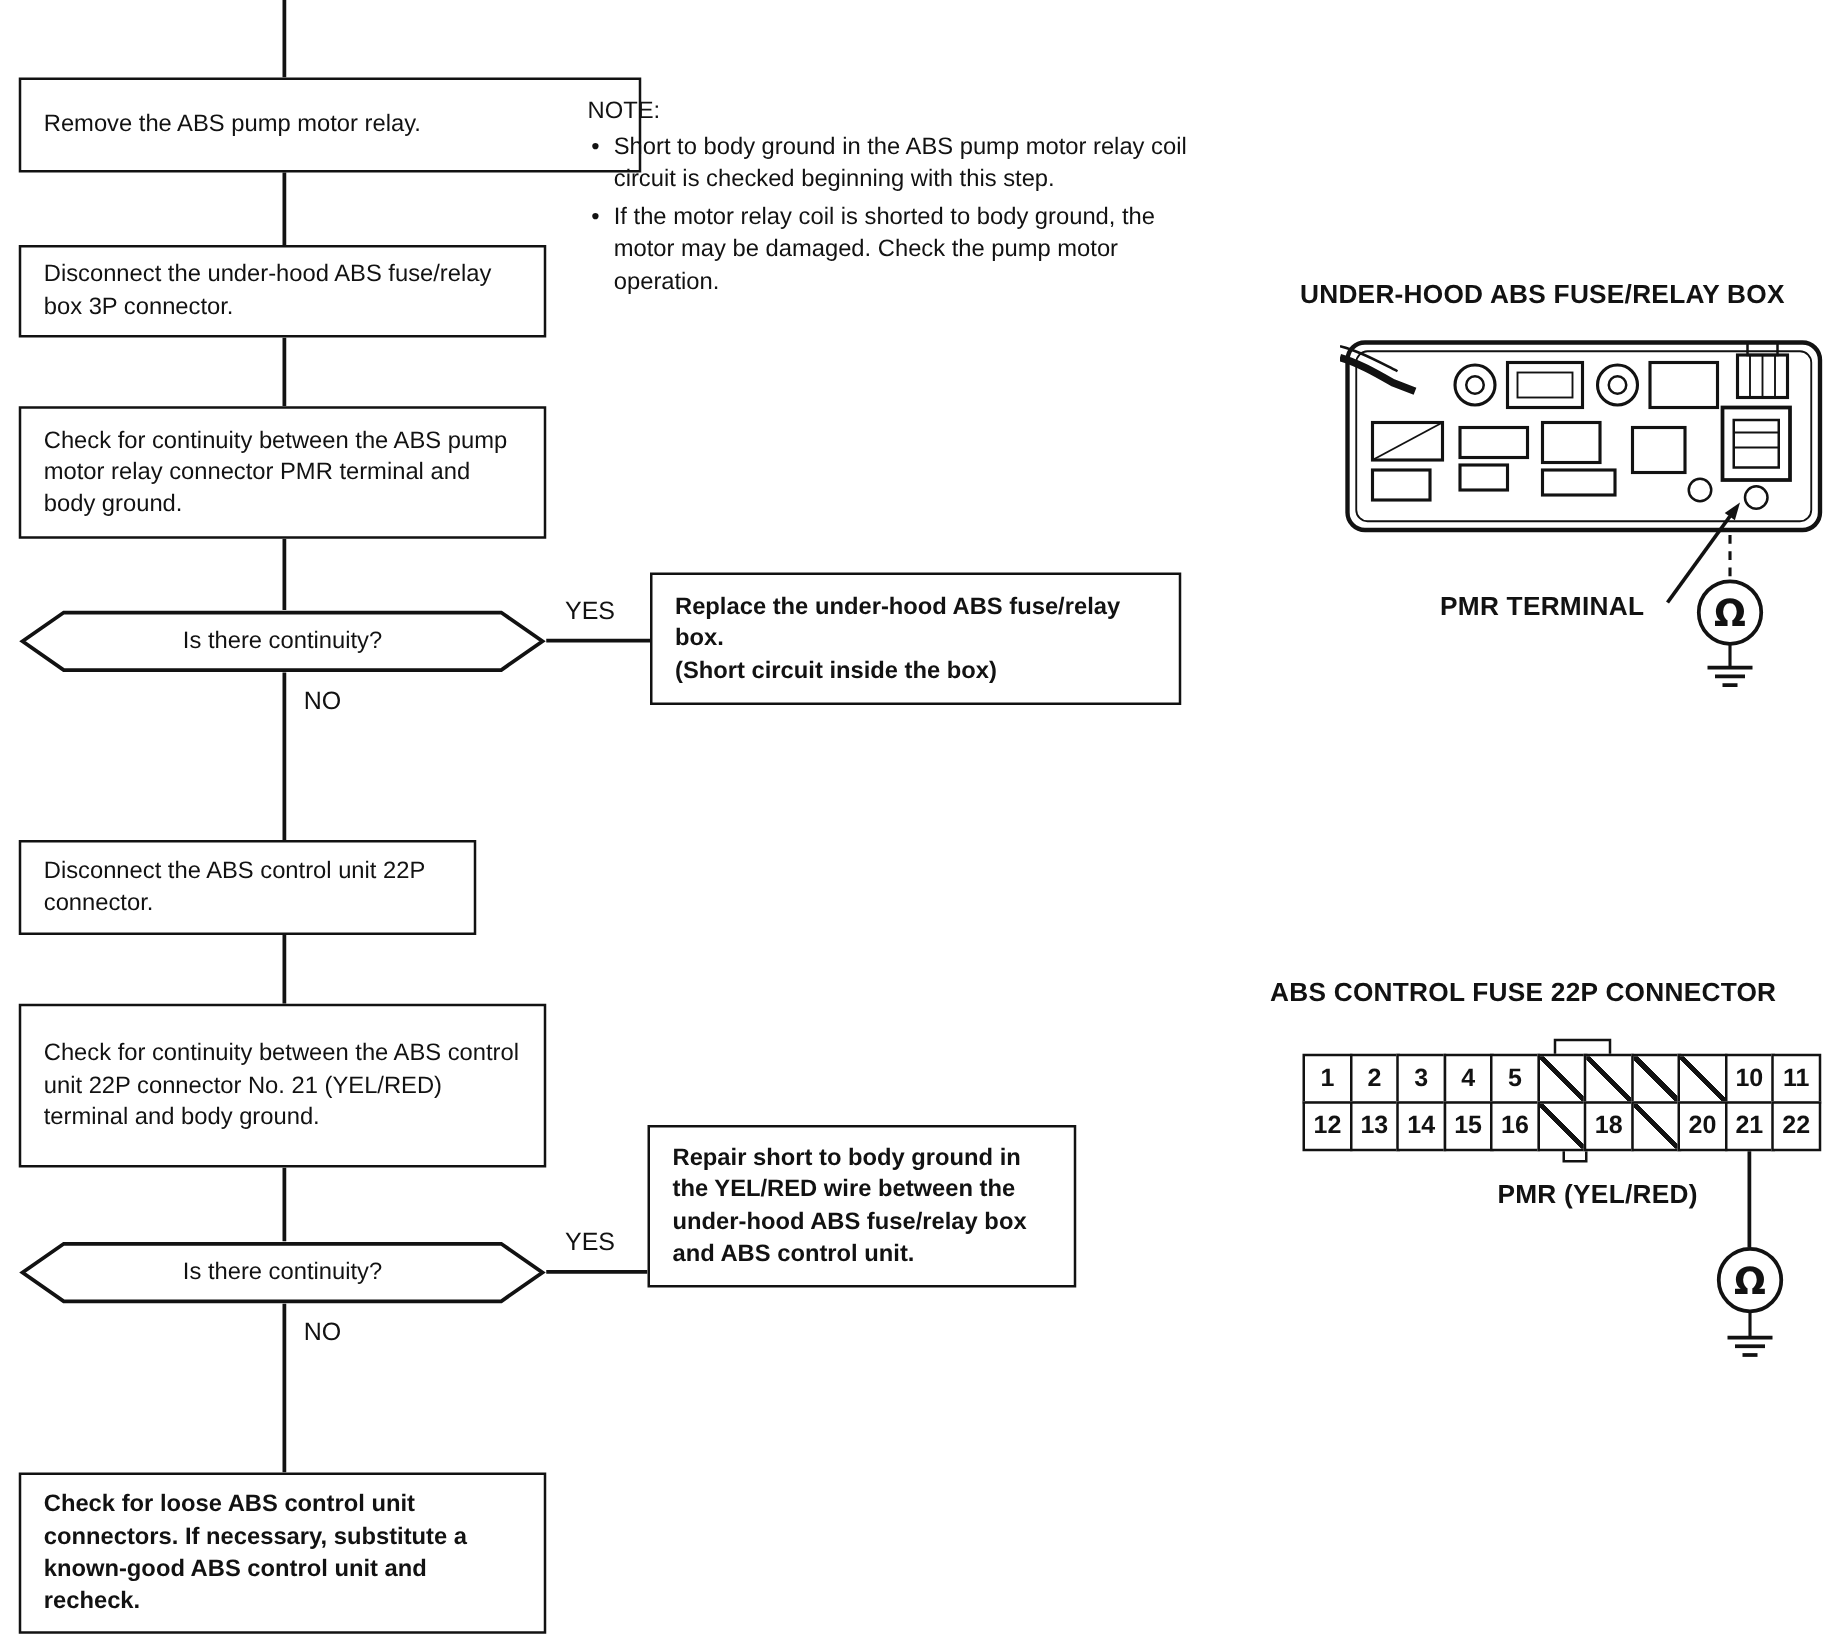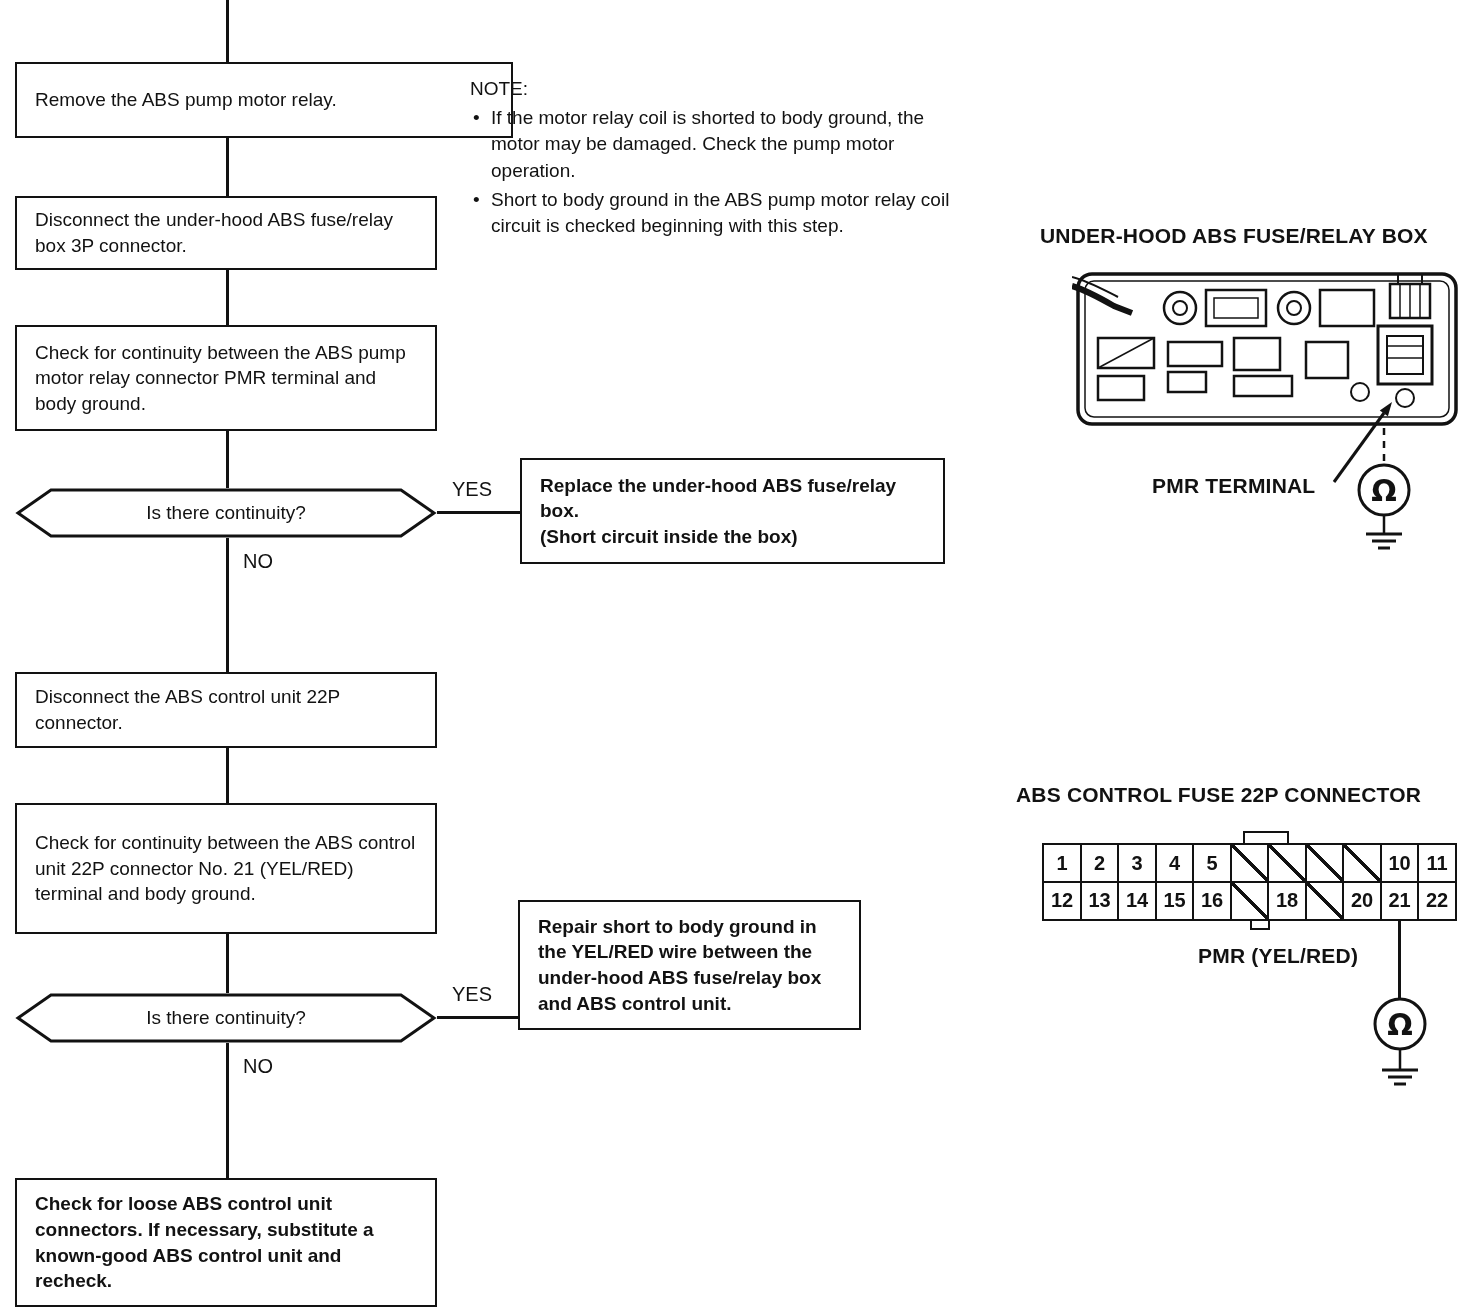--- a/index.html
+++ b/index.html
@@ -64,21 +64,21 @@
   </div>
   <div class="hline" style="left:437px;top:511px;width:83px"></div>
   <div class="lbl" style="left:452px;top:478px">YES</div>
   <div class="lbl" style="left:243px;top:550px">NO</div>
 
   <div class="fbox bold" style="left:520px;top:458px;width:425px;height:106px">
     <div>Replace the under-hood ABS fuse/relay box.</div>
     <div>(Short circuit inside the box)</div>
   </div>
 
-  <div class="fbox" style="left:15px;top:672px;width:422px;height:76px">
+  <div class="fbox" style="left:15px;top:672px;width:366px;height:76px">
     <div>Disconnect the ABS control unit 22P connector.</div>
   </div>
 
   <div class="fbox" style="left:15px;top:803px;width:422px;height:131px">
     <div>Check for continuity between the ABS control unit 22P connector No. 21 (YEL/RED) terminal and body ground.</div>
   </div>
 
   <div class="hexwrap" style="left:15px;top:992px;width:422px;height:52px">
     <svg width="422" height="52" viewBox="0 0 422 52">
       <polygon points="3,26 36,3 386,3 419,26 386,49 36,49" fill="#fff" stroke="#121212" stroke-width="3"></polygon>
@@ -92,22 +92,22 @@
   <div class="fbox bold" style="left:518px;top:900px;width:343px;height:130px">
     <div>Repair short to body ground in the YEL/RED wire between the under-hood ABS fuse/relay box and ABS control unit.</div>
   </div>
 
   <div class="fbox bold" style="left:15px;top:1178px;width:422px;height:129px">
     <div>Check for loose ABS control unit connectors. If necessary, substitute a known-good ABS control unit and recheck.</div>
   </div>
 
   <div class="note" style="left:470px;top:76px">
     <div class="note-title">NOTE:</div>
+    <div class="note-bullet">Short to body ground in the ABS pump motor relay coil circuit is checked beginning with this step.</div>
     <div class="note-bullet">If the motor relay coil is shorted to body ground, the motor may be damaged. Check the pump motor operation.</div>
-    <div class="note-bullet">Short to body ground in the ABS pump motor relay coil circuit is checked beginning with this step.</div>
   </div>
 
   <div class="heading" style="left:1040px;top:224px">UNDER-HOOD ABS FUSE/RELAY BOX</div>
 
   <div style="position:absolute;left:1072px;top:266px">
     <svg width="392" height="168" viewBox="0 0 392 168" fill="none" stroke="#121212">
       <rect x="6" y="8" width="378" height="150" rx="14" stroke-width="3.5"></rect>
       <rect x="13" y="15" width="364" height="136" rx="9" stroke-width="1.5"></rect>
       <path d="M0,20 C14,24 28,32 42,40 L60,47" stroke-width="6"></path>
       <path d="M0,11 C16,15 30,23 46,31" stroke-width="2"></path>

